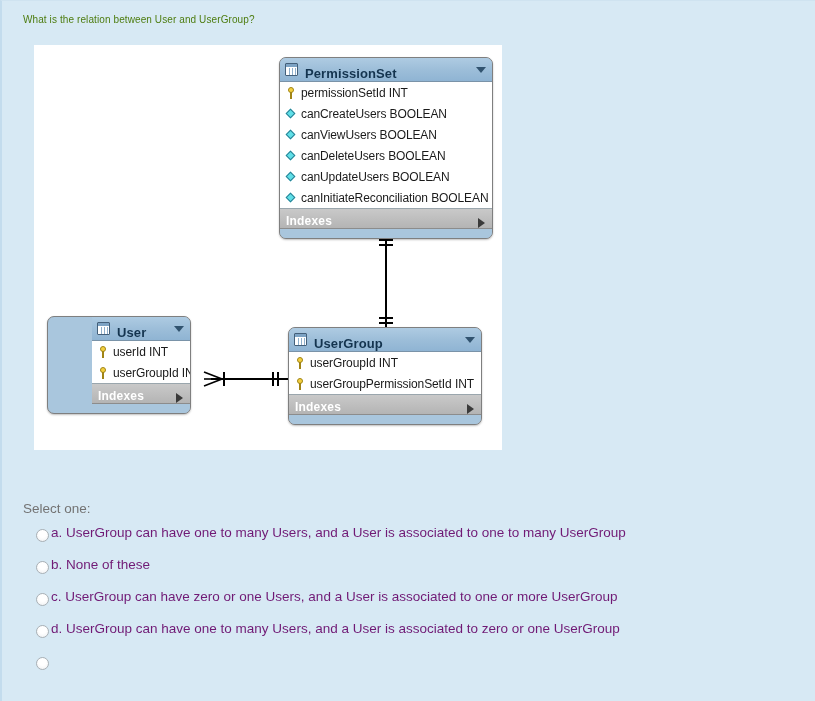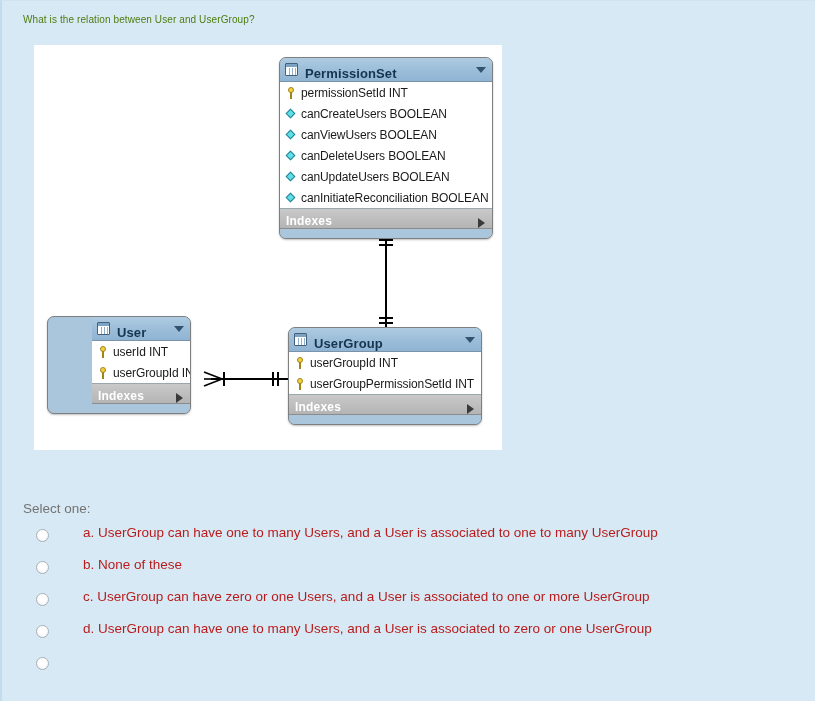--- a/index.html
+++ b/index.html
@@ -252,24 +252,24 @@
     background: radial-gradient(circle at 50% 35%, #ffffff 40%, #eceef0 100%);
     box-sizing: border-box;
     padding: 0;
     margin: 0;
     -webkit-appearance: none;
     appearance: none;
     outline: none;
   }
   .option-label {
     position: absolute;
-    left: 81px;
+    left: 49px;
     top: 0px;
     font-size: 13.5px;
-    color: #b91c1c;
+    color: #701a75;
     white-space: nowrap;
   }
 </style>
 </head>
 <body>
 
 <div id="quiz-page">
 
   <div id="question-text">What is the relation between User and UserGroup?</div>
 

